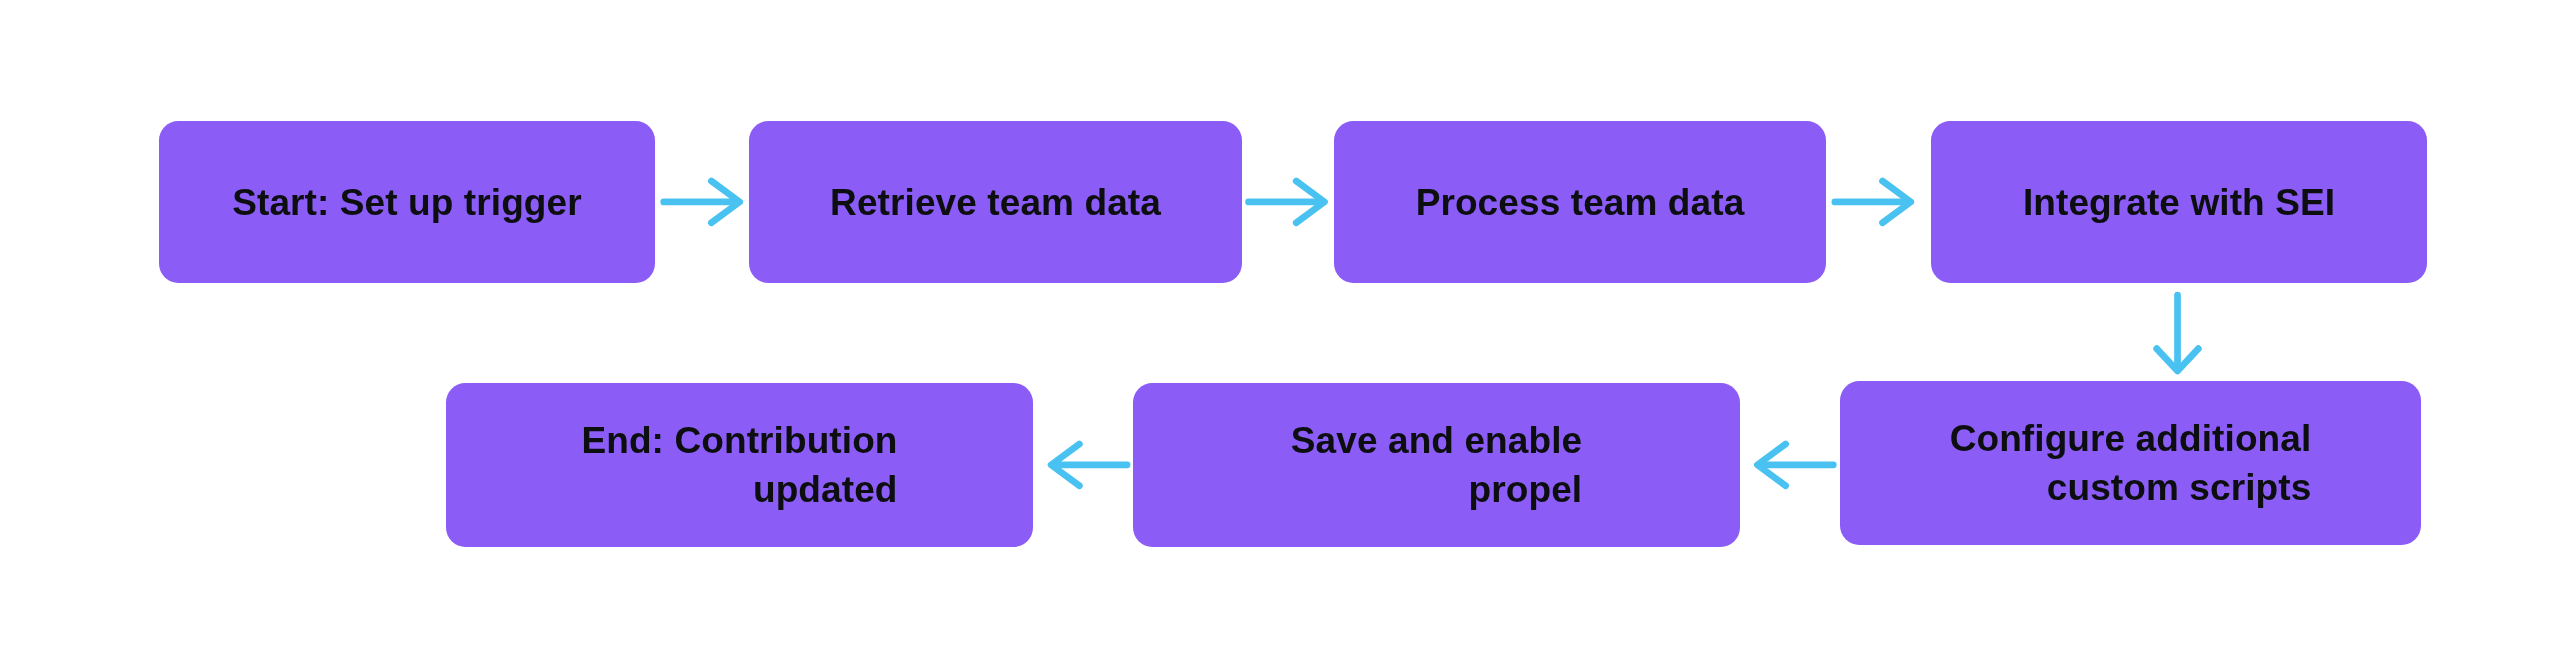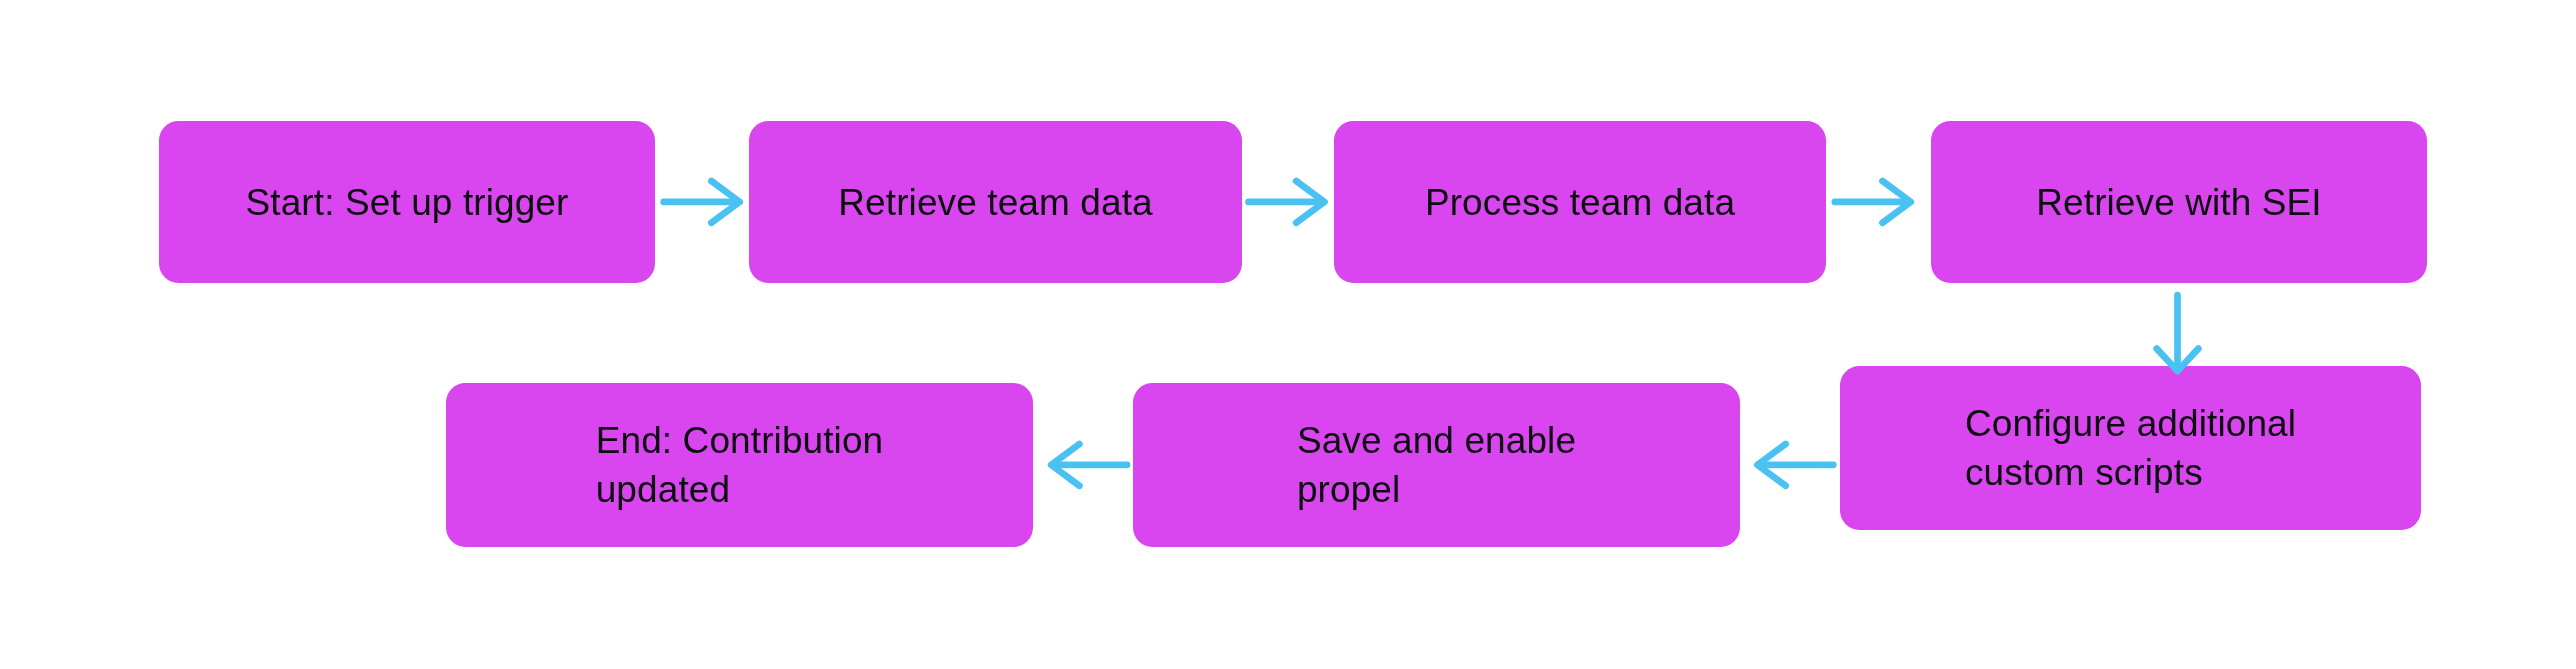--- a/index.html
+++ b/index.html
@@ -10,40 +10,40 @@
   }
   .canvas {
     position: relative;
     width: 2576px;
     height: 669px;
     background: #ffffff;
     overflow: hidden;
   }
   .node {
     position: absolute;
-    background: #d946ef;
+    background: #8b5cf6;
     border-radius: 19.4px;
     display: flex;
     align-items: center;
     justify-content: center;
-    text-align: left;
-    font-weight: 400;
+    text-align: right;
+    font-weight: 700;
     font-size: 37px;
     line-height: 49px;
     color: #0d0e10;
     white-space: pre-line;
     letter-spacing: 0.1px;
   }
   
   #n-start     { left: 159px;  top: 121px; width: 496px; height: 162px; }
   #n-retrieve  { left: 749px; top: 121px; width: 493px; height: 162px; }
   #n-process   { left: 1334px; top: 121px; width: 492px; height: 162px; }
   #n-integrate { left: 1931px; top: 121px; width: 496px; height: 162px; }
   
-  #n-configure { left: 1840px; top: 366px; width: 581px; height: 164px; }
+  #n-configure { left: 1840px; top: 381px; width: 581px; height: 164px; }
   #n-save      { left: 1133px; top: 383px; width: 607px; height: 164px; }
   #n-end       { left: 446px;  top: 383px; width: 587px; height: 164px; }
 
   svg.arrows {
     position: absolute;
     left: 0; top: 0;
     width: 2576px;
     height: 669px;
     pointer-events: none;
   }
@@ -59,21 +59,21 @@
 <body>
 
 <div class="canvas">
 
   <div class="node" id="n-start">Start: Set up trigger</div>
 
   <div class="node" id="n-process">Process team data</div>
 
   <div class="node" id="n-retrieve">Retrieve team data</div>
 
-  <div class="node" id="n-integrate">Retrieve with SEI</div>
+  <div class="node" id="n-integrate">Integrate with SEI</div>
 
   <div class="node" id="n-configure">Configure additional
 custom scripts</div>
 
   <div class="node" id="n-save">Save and enable
 propel</div>
 
   <div class="node" id="n-end">End: Contribution
 updated</div>
 

